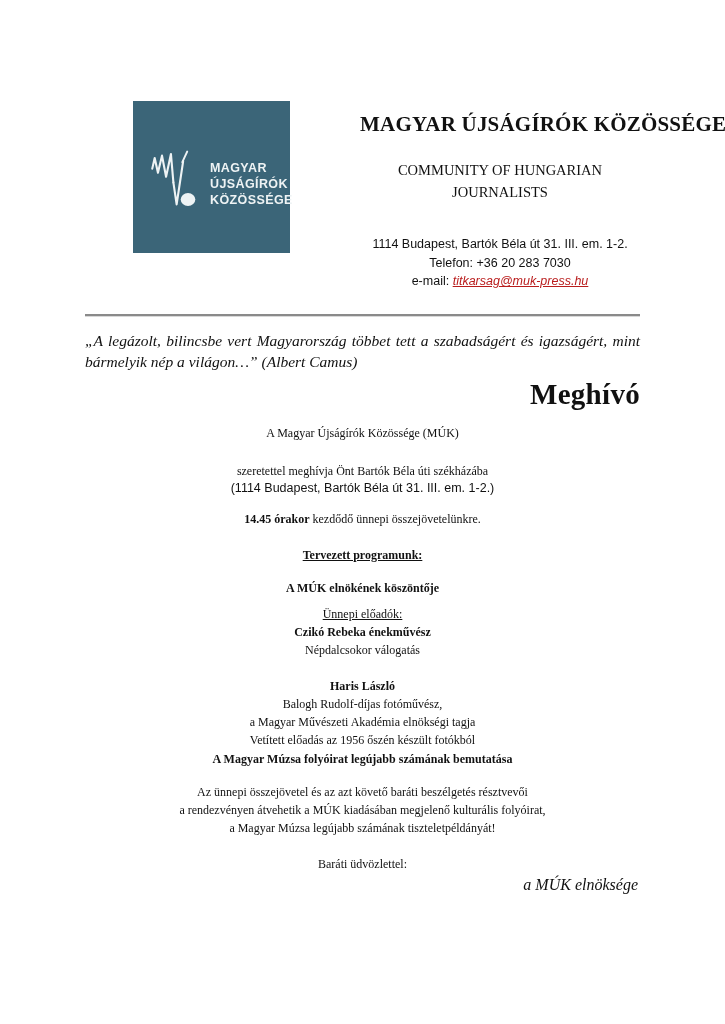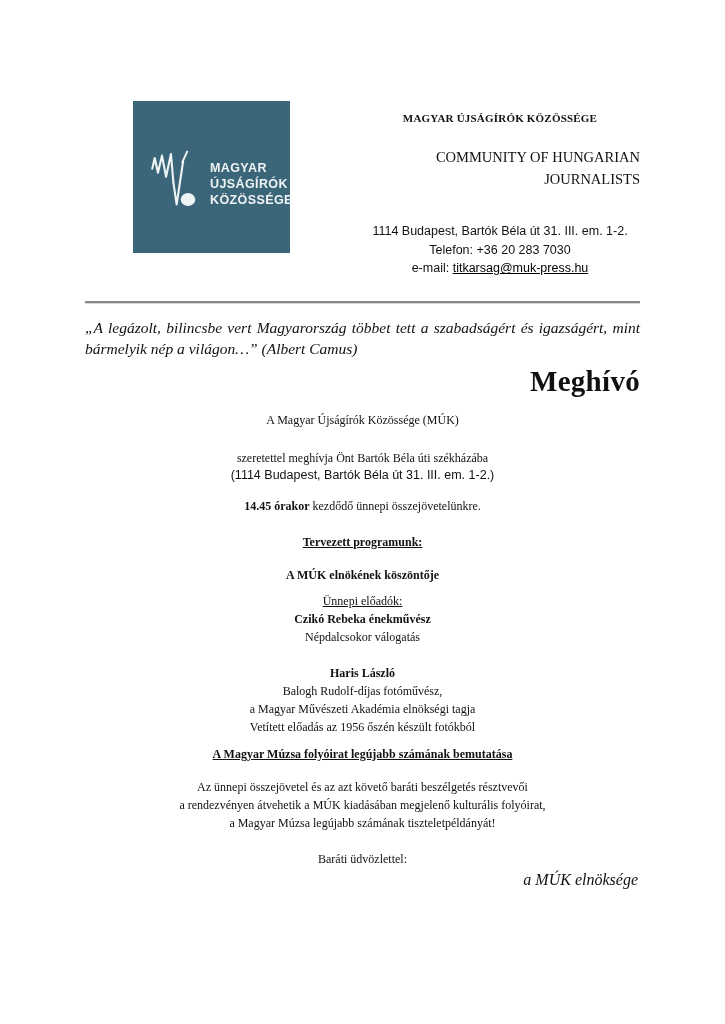--- a/index.html
+++ b/index.html
@@ -46,40 +46,40 @@
     margin-top: 14px;
     white-space: nowrap;
   }
   .header-right {
     width: 280px;
     text-align: center;
     padding-top: 11px;
   }
   .org-hu {
     font-weight: bold;
-    font-size: 11px;
+    font-size: 21px;
     letter-spacing: 0.2px;
     white-space: nowrap;
   }
   .org-en {
     font-size: 14.5px;
     line-height: 1.55;
     margin-top: 22px;
-    text-align: right;
   }
   .addr-block {
     font-family: "Liberation Sans", sans-serif;
     font-size: 12.5px;
     line-height: 1.5;
     margin-top: 31px;
   }
   .email-link {
-    color: #000000;
+    color: #b91c1c;
     text-decoration: underline;
     cursor: pointer;
+    font-style: italic;
   }
 
   
   .divider {
     margin-top: 23px;
     border: none;
     border-top: 2px solid #8a8a8a;
     box-shadow: 0 1px 0 #d8d8d8;
   }
 
@@ -108,21 +108,21 @@
     font-size: 12.5px;
     margin-top: 2px;
   }
   .mt-date    { margin-top: 18px; }
   .mt-time    { margin-top: 15px; }
   .mt-prog    { margin-top: 21px; }
   .mt-item1   { margin-top: 18px; }
   .mt-perf    { margin-top: 11px; }
   .mt-tight   { margin-top: 3px; }
   .mt-haris   { margin-top: 21px; }
-  .mt-muzsa   { margin-top: 12px; text-decoration: underline; }
+  .mt-muzsa   { margin-top: 4px; }
   .mt-para    { margin-top: 18px; }
   .mt-greet   { margin-top: 21px; }
   .bold { font-weight: bold; }
   .underline { text-decoration: underline; }
   .signature {
     text-align: right;
     font-style: italic;
     font-size: 16px;
     margin-top: 4px;
     padding-right: 2px;

